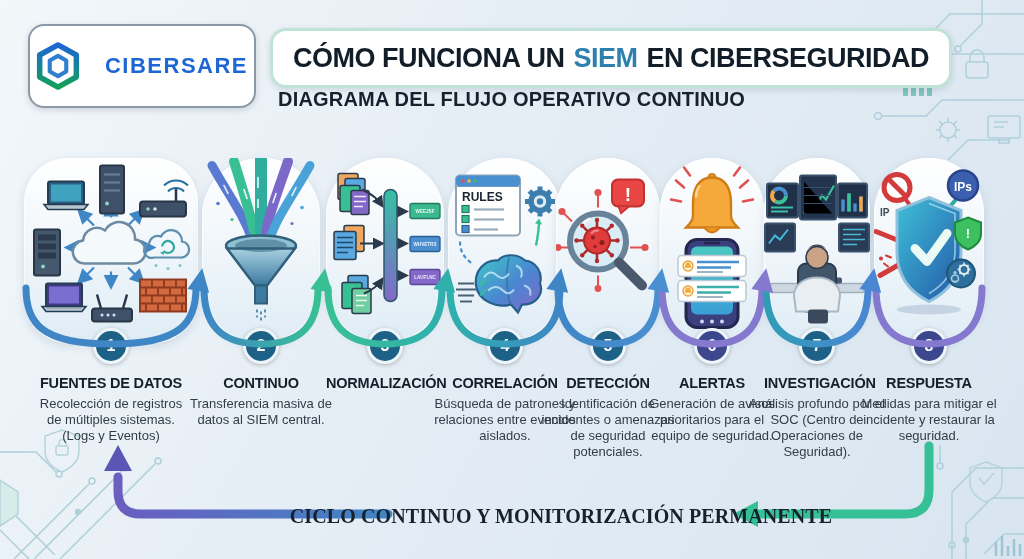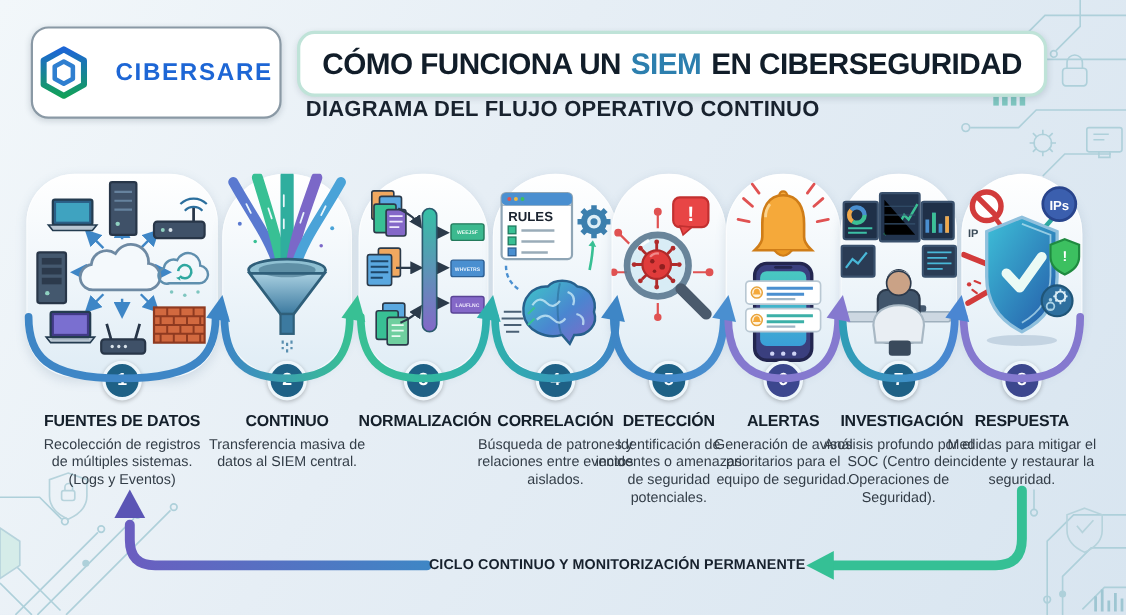--- a/index.html
+++ b/index.html
@@ -45,21 +45,21 @@
     color:#fff;font-size:16px;font-weight:800;line-height:30px;text-align:center;
   }
   .step-title{margin-top:32px;font-size:14.5px;font-weight:800;color:#141f2a;letter-spacing:-.2px;white-space:nowrap;}
   .step-desc{
     margin-top:5px;margin-left:-20px;margin-right:-20px;
     font-size:13px;line-height:1.22;color:#333d47;
   }
   .overlay{position:absolute;inset:0;z-index:5;pointer-events:none;}
   .cycle-label{
     position:absolute;left:561px;top:505px;transform:translateX(-50%);z-index:6;
-    font-size:13px;font-weight:800;color:#17212d;letter-spacing:.1px;white-space:nowrap;
+    font-size:20px;font-weight:800;color:#17212d;letter-spacing:.1px;white-space:nowrap;font-family:Liberation Serif, serif;
   }
 </style>
 </head>
 <body>
 
 <div class="canvas">
 
   <svg class="deco" viewBox="0 0 1024 559">
     <g fill="none" stroke="#aed0da" stroke-width="1.5">
 

